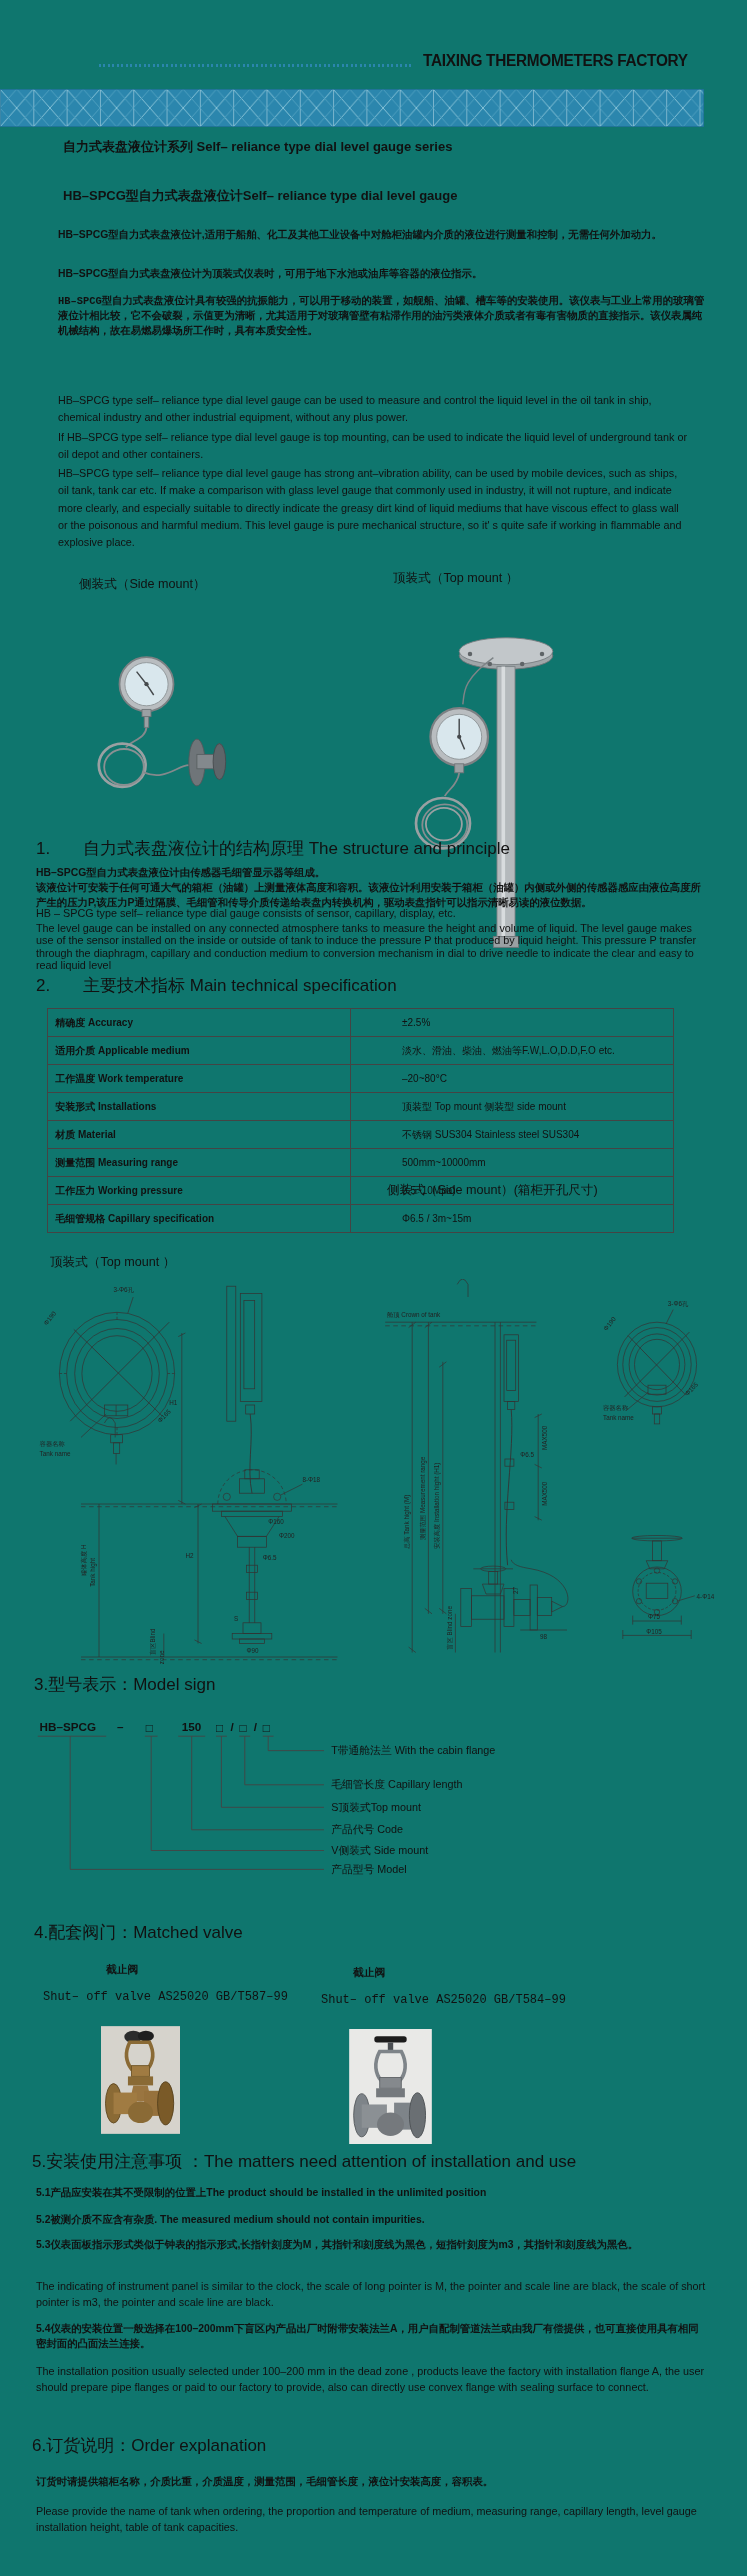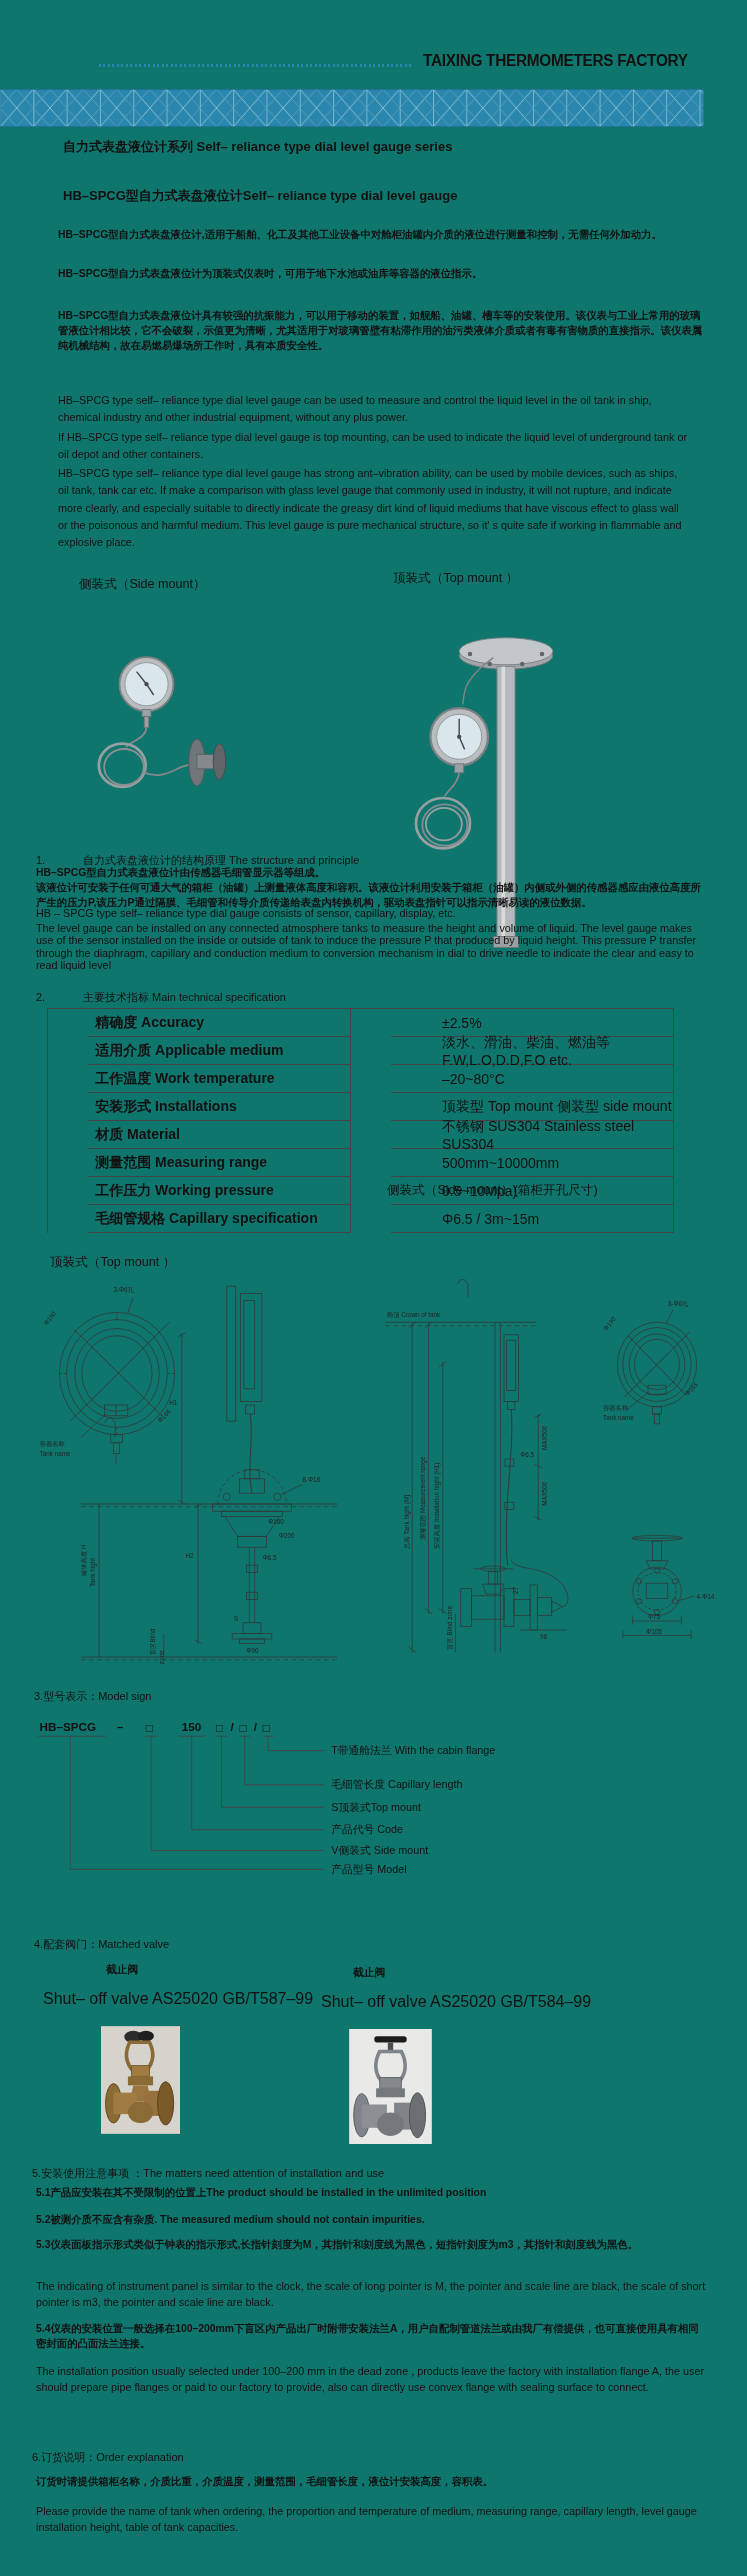--- a/index.html
+++ b/index.html
@@ -5,28 +5,28 @@
   html,body{margin:0;padding:0;background:#ffffff;}
   body{font-family:"Liberation Sans","DejaVu Sans",sans-serif;color:#111;}
   .page{position:relative;width:747px;height:2576px;background:#0f766e;overflow:hidden;}
   .abs{position:absolute;}
   .dotline{height:2.7px;background:repeating-linear-gradient(90deg,#2b86ad 0 1.8px,transparent 1.8px 4.5px);}
   .factory{font-size:16px;font-weight:800;letter-spacing:-0.3px;transform:scaleX(.96);transform-origin:left center;white-space:nowrap;}
   .title{font-size:13px;font-weight:700;white-space:nowrap;}
   .zh{font-size:10.4px;font-weight:600;line-height:1.45;}
   .en{font-size:10.8px;font-weight:400;line-height:1.6;}
   .mountlabel{font-size:12.6px;font-weight:500;white-space:nowrap;}
-  .secheading{font-size:11px;font-weight:500;white-space:nowrap;margin-top:16px;}
+  .secheading{font-size:17px;font-weight:500;white-space:nowrap;}
   .secnum{display:inline-block;width:47px;}
   .spec-table{display:grid;grid-template-columns:303px 1fr;border:0.9px solid #444;border-bottom:none;width:625px;}
-  .spec-table .cell{border-bottom:0.9px solid #444;font-size:14px;display:flex;align-items:center;height:27px;margin-left:40px;}
+  .spec-table .cell{border-bottom:0.9px solid #444;font-size:10px;display:flex;align-items:center;height:27px;}
   .spec-table .lbl{padding-left:7.2px;border-right:0.9px solid #444;font-weight:600;}
   .spec-table .val{padding-left:51px;font-weight:500;}
   .valvezh{font-size:10.8px;font-weight:700;}
-  .valveen{font-size:16px;font-weight:500;white-space:nowrap;}
+  .valveen{font-size:12px;font-weight:500;white-space:nowrap;font-family:Liberation Mono, monospace;}
   svg text{font-family:"Liberation Sans","DejaVu Sans",sans-serif;}
   .dwg text{font-size:7px;fill:#222;}
   .model-svg text{fill:#111;}
 </style>
 </head>
 <body>
 
 <div class="page">
 
   <div class="abs dotline" style="left:99px;top:64px;width:312px;"></div>
@@ -43,21 +43,21 @@
     </defs>
     <rect x="0" y="0" width="782" height="42" fill="url(#lat)"></rect>
     <rect x="0" y="0" width="782" height="42" fill="none" stroke="#1f6f94" stroke-width="1.5"></rect>
   </svg>
 
   <div class="abs title" style="left:63px;top:138px;">自力式表盘液位计系列 Self– reliance type dial level gauge series</div>
   <div class="abs title" style="left:63px;top:187px;">HB–SPCG型自力式表盘液位计Self– reliance type dial level gauge</div>
 
   <div class="abs zh" style="left:58px;top:227px;width:650px;">HB–SPCG型自力式表盘液位计,适用于船舶、化工及其他工业设备中对舱柜油罐内介质的液位进行测量和控制，无需任何外加动力。</div>
   <div class="abs zh" style="left:58px;top:266px;width:650px;">HB–SPCG型自力式表盘液位计为顶装式仪表时，可用于地下水池或油库等容器的液位指示。</div>
-  <div class="abs zh" style="left:58px;top:308px;width:652px;">HB–SPCG型自力式表盘液位计具有较强的抗振能力，可以用于移动的装置，如舰船、油罐、槽车等的安装使用。该仪表与工业上常用的玻璃管液位计相比较，它不会破裂，示值更为清晰，尤其适用于对玻璃管壁有粘滞作用的油污类液体介质或者有毒有害物质的直接指示。该仪表属纯机械结构，故在易燃易爆场所工作时，具有本质安全性。</div>
+  <div class="abs zh" style="left:58px;top:294px;width:652px;font-family:Liberation Mono, monospace;">HB–SPCG型自力式表盘液位计具有较强的抗振能力，可以用于移动的装置，如舰船、油罐、槽车等的安装使用。该仪表与工业上常用的玻璃管液位计相比较，它不会破裂，示值更为清晰，尤其适用于对玻璃管壁有粘滞作用的油污类液体介质或者有毒有害物质的直接指示。该仪表属纯机械结构，故在易燃易爆场所工作时，具有本质安全性。</div>
 
   <div class="abs en" style="left:58px;top:392px;width:630px;">HB–SPCG type self– reliance type dial level gauge can be used to measure and control the liquid level in the oil tank in ship, chemical industry and other industrial equipment, without any plus power.</div>
   <div class="abs en" style="left:58px;top:429px;width:630px;">If HB–SPCG type self– reliance type dial level gauge is top mounting, can be used to indicate the liquid level of underground tank or oil depot and other containers.</div>
   <div class="abs en" style="left:58px;top:465px;width:632px;">HB–SPCG type self– reliance type dial level gauge has strong ant–vibration ability, can be used by mobile devices, such as ships, oil tank, tank car etc. If make a comparison with glass level gauge that commonly used in industry, it will not rupture, and indicate more clearly, and especially suitable to directly indicate the greasy dirt kind of liquid mediums that have viscous effect to glass wall or the poisonous and harmful medium. This level gauge is pure mechanical structure, so it' s quite safe if working in flammable and explosive place.</div>
 
   <div class="abs mountlabel" style="left:79px;top:576px;">侧装式（Side mount）</div>
   <div class="abs mountlabel" style="left:393px;top:570px;">顶装式（Top mount ）</div>
 
   <svg class="abs" style="left:79px;top:650px;" width="171" height="153" viewBox="0 0 190 170">
     <circle cx="75" cy="38" r="30" fill="#b9bdc0" stroke="#7c8083" stroke-width="2"></circle>

